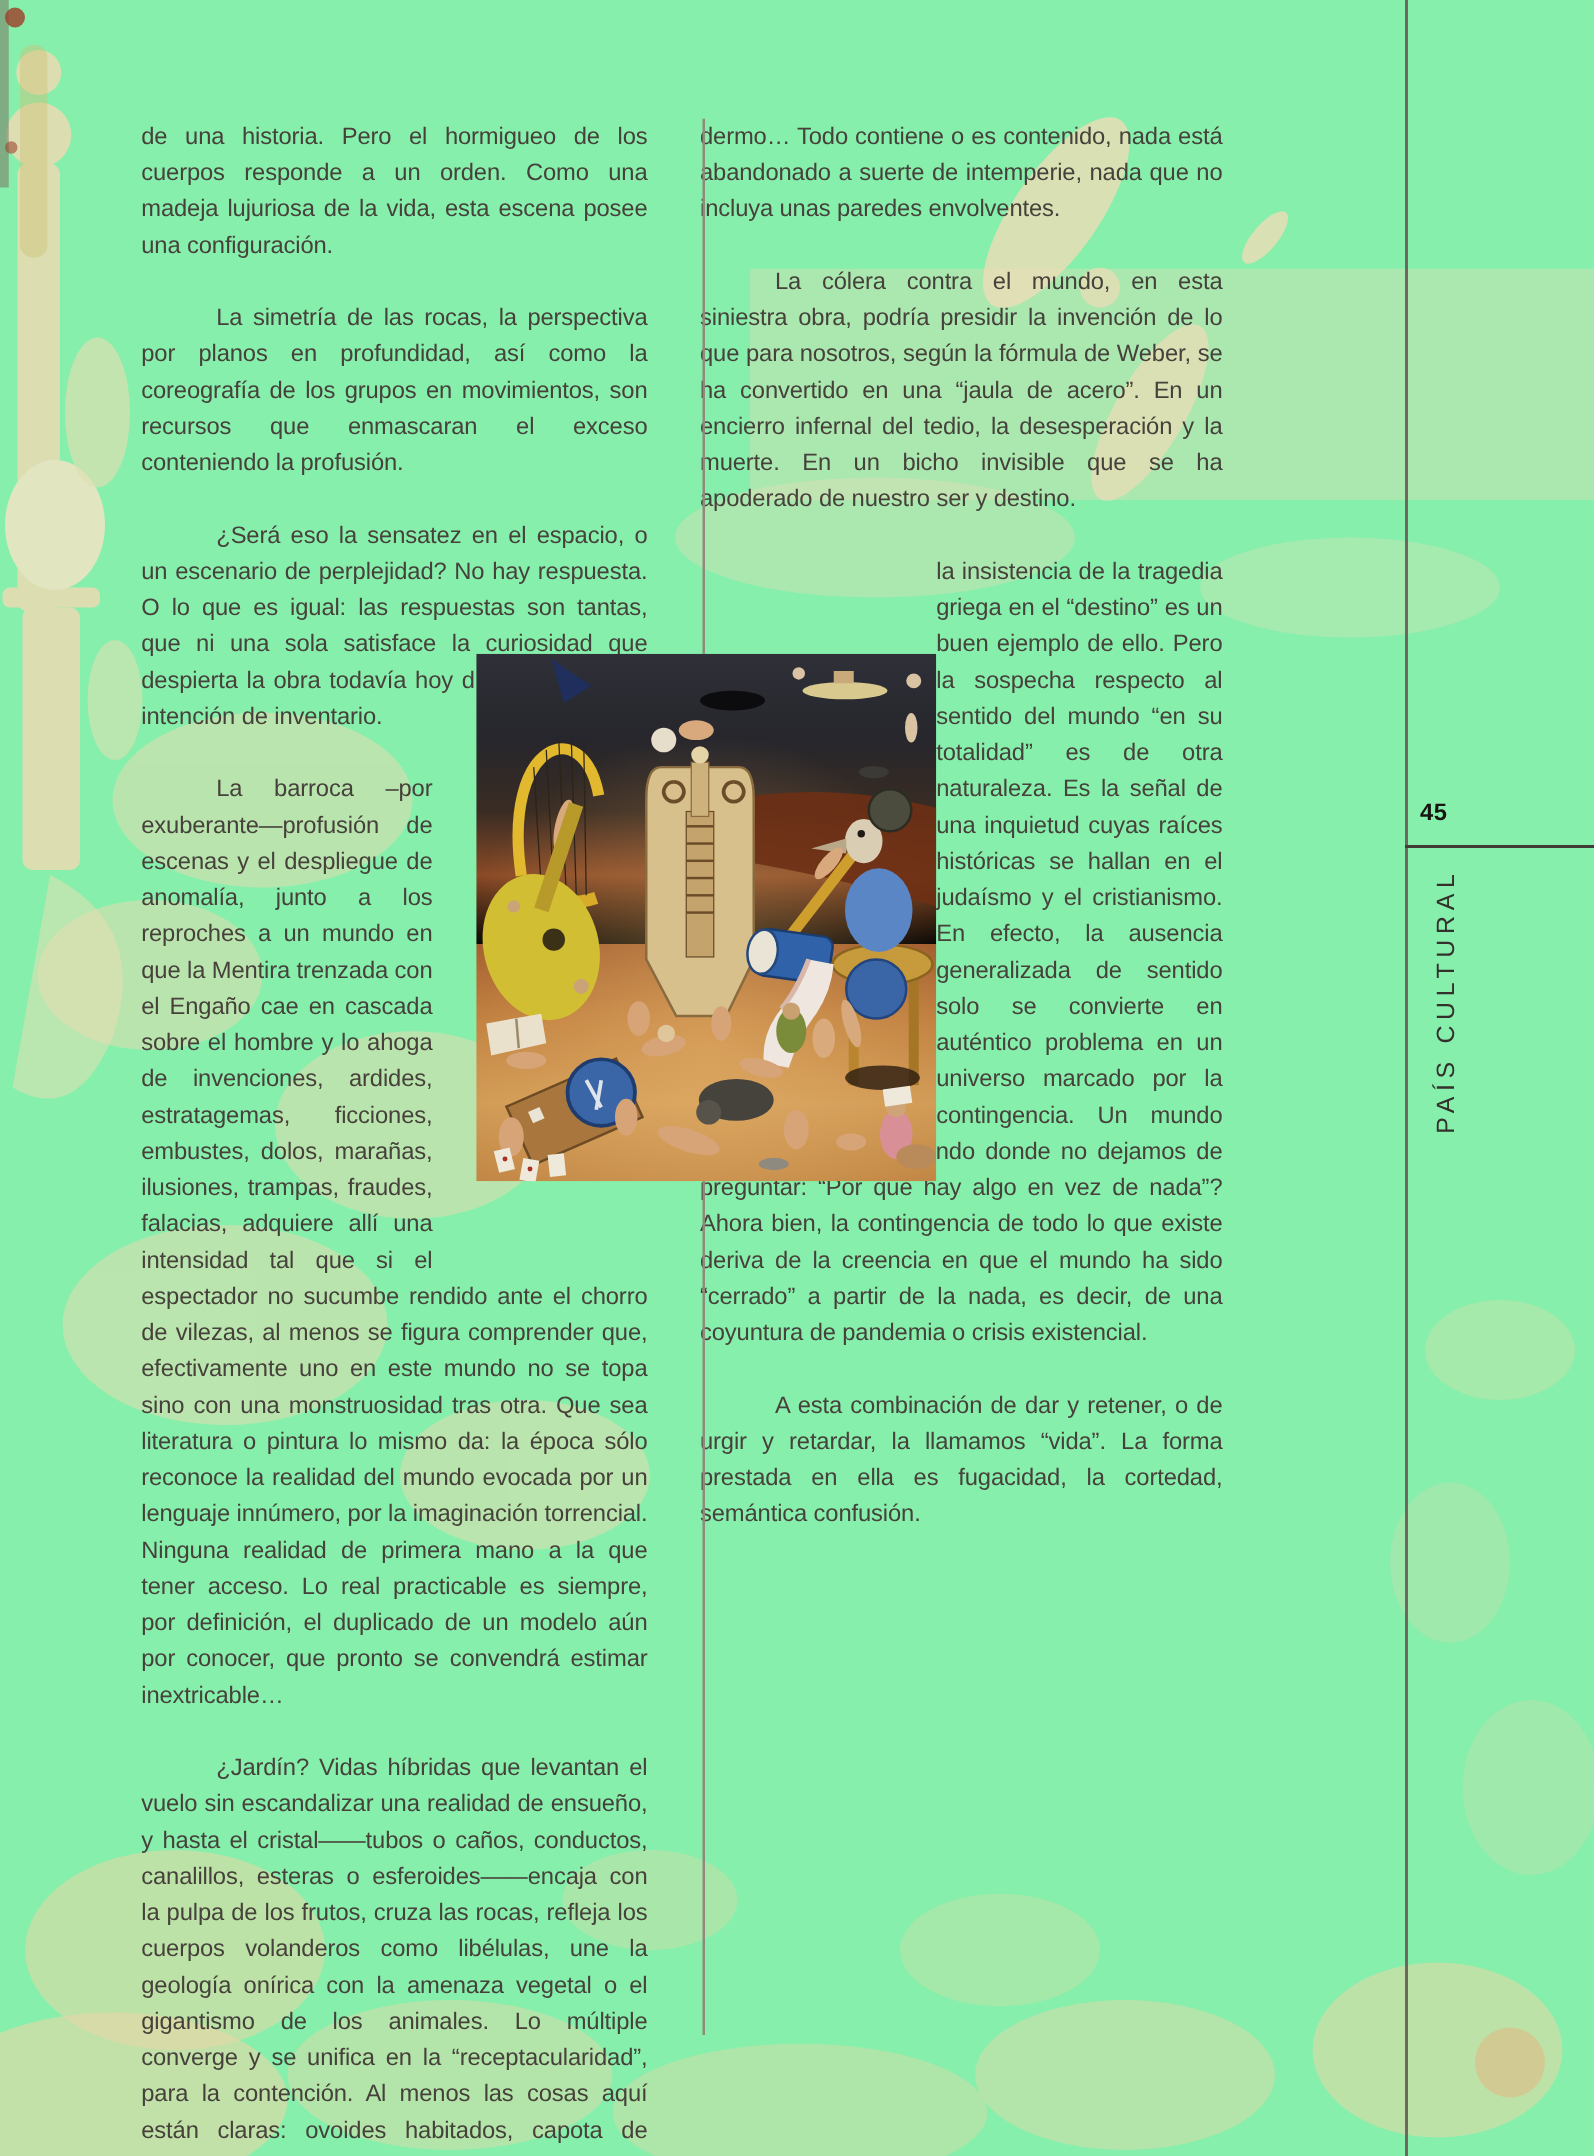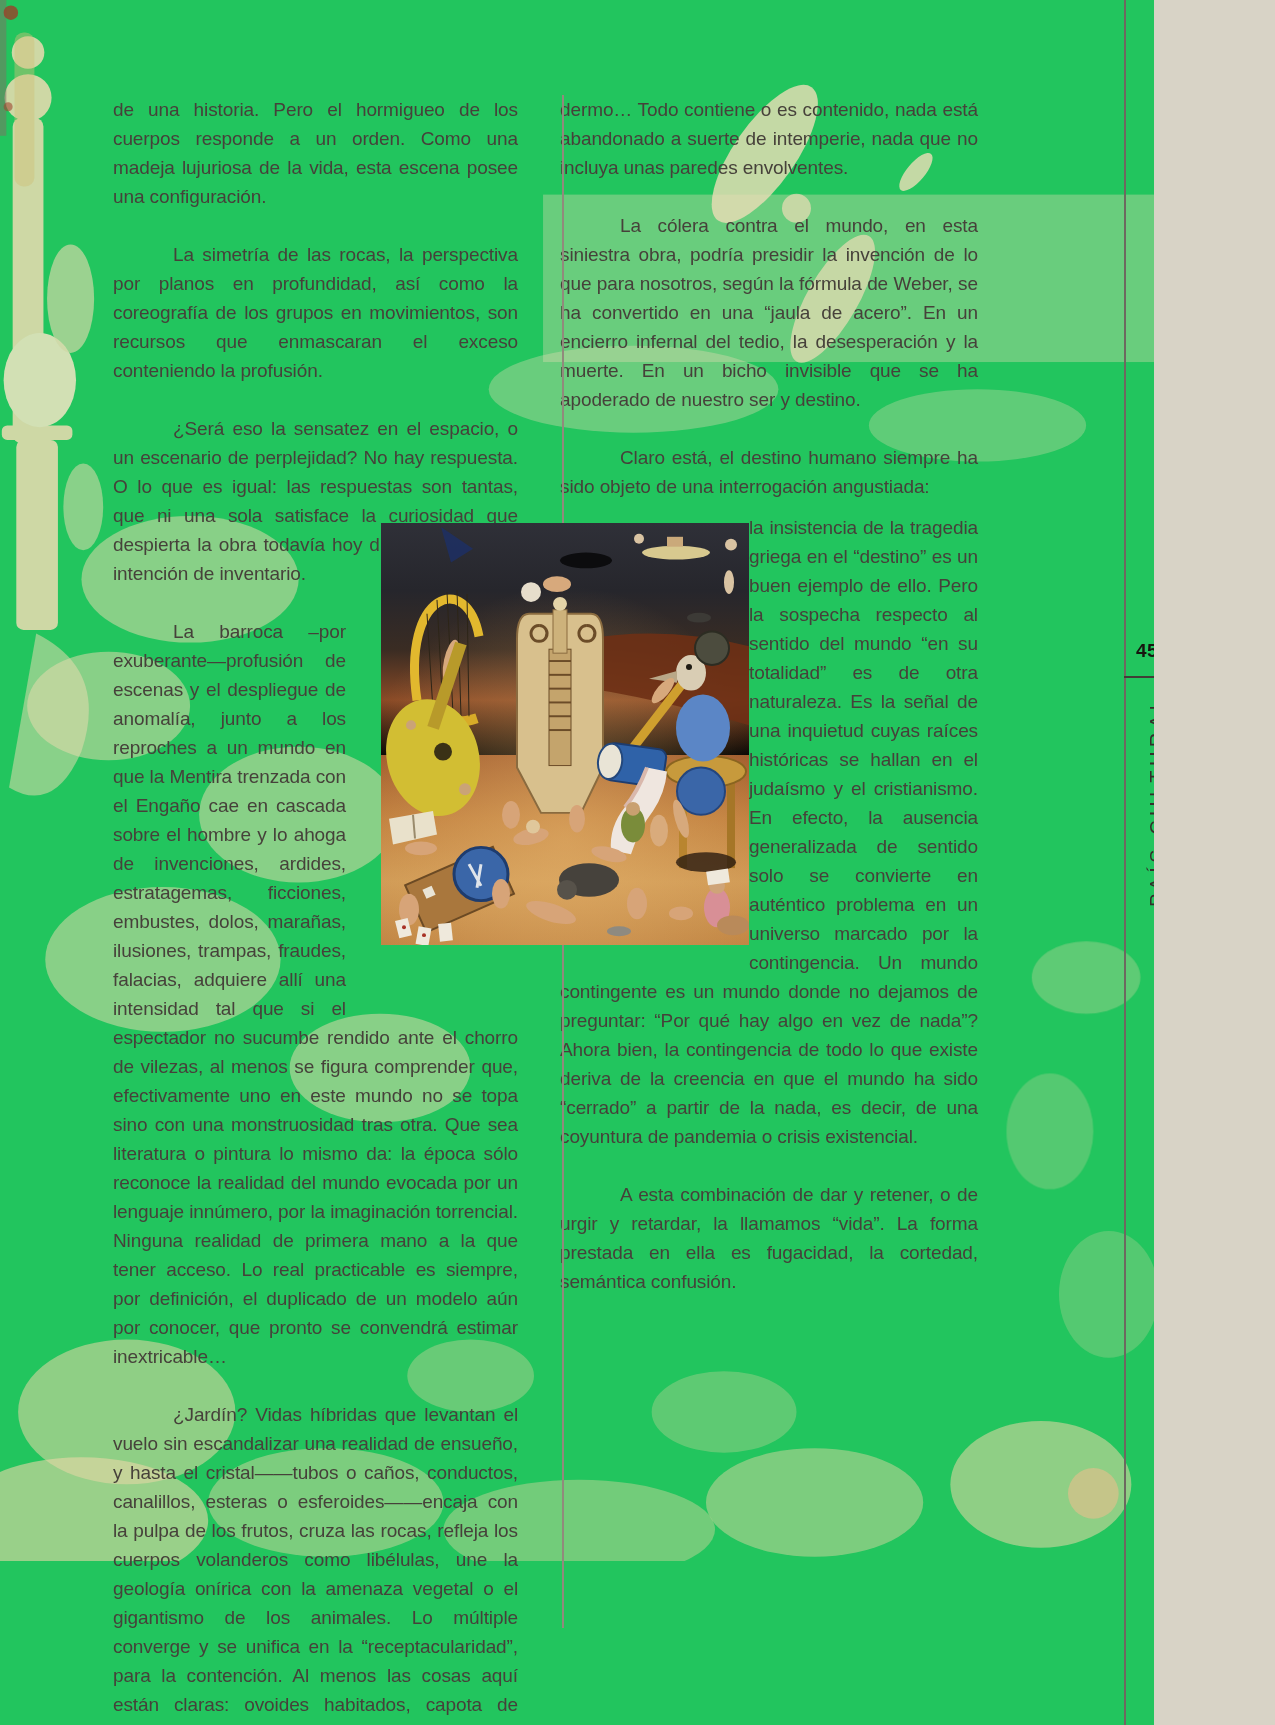--- a/index.html
+++ b/index.html
@@ -1,19 +1,19 @@
 <!DOCTYPE html>
 <html lang="es"><head>
 <meta charset="utf-8">
 <style>
   html,body{margin:0;padding:0;background:#d8d3c6;}
   .page{
     position:relative;
-    width:1154px;height:1725px;
-    background:#22c55e;
+    width:1275px;height:1725px;
+    background:#86efac;
     overflow:hidden;
     font-family:"Liberation Sans","DejaVu Sans",sans-serif;
   }
   
   .wm{position:absolute;inset:0;pointer-events:none;}
   
   .col{
     position:absolute;top:95px;
     font-size:19px;line-height:29px;
     color:#46413a;
@@ -122,21 +122,20 @@
     <p>La simetría de las rocas, la perspectiva por planos en profundidad, así como la coreografía de los grupos en movimientos, son recursos que enmascaran el exceso conteniendo la profusión.</p>
     <p>¿Será eso la sensatez en el espacio, o un escenario de perplejidad?  No hay respuesta. O lo que es igual: las respuestas son tantas, que ni una sola satisface la curiosidad  que despierta la obra todavía hoy día, extravía toda intención de inventario.</p>
     <div class="sp-r"></div>
     <p>La barroca –por exuberante—profusión de escenas y el despliegue de anomalía, junto a los reproches a un mundo en que la Mentira trenzada con el Engaño cae en cascada sobre el hombre y lo ahoga de invenciones, ardides, estratagemas, ficciones, embustes, dolos, marañas, ilusiones, trampas, fraudes, falacias, adquiere allí una intensidad tal que si el espectador no sucumbe rendido ante el chorro de vilezas, al menos se figura comprender que,  efectivamente uno en este mundo no se topa sino con una monstruosidad tras otra.  Que sea literatura o pintura lo mismo da: la época sólo reconoce la realidad del mundo evocada por un lenguaje innúmero, por la imaginación torrencial. Ninguna realidad de primera mano a la que tener acceso. Lo real practicable es siempre, por definición, el duplicado de un modelo aún por conocer, que pronto se convendrá estimar inextricable…</p>
     <p>¿Jardín? Vidas híbridas que levantan el vuelo sin escandalizar una realidad de ensueño, y hasta el cristal——tubos o caños, conductos, canalillos, esteras o esferoides——encaja con la pulpa de los frutos, cruza las rocas, refleja los cuerpos volanderos como libélulas, une la geología onírica con la amenaza vegetal o el gigantismo de los animales. Lo múltiple converge y se unifica en la “receptacularidad”, para la contención. Al menos las cosas aquí están claras: ovoides habitados, capota de escorpión, concha de molusco, algún equino-</p>
   </div>
 
   <div class="col col-right">
     <p class="ni">dermo…  Todo contiene o es contenido, nada está abandonado a suerte de intemperie, nada que no incluya unas paredes envolventes.</p>
     <p>La cólera contra el mundo, en  esta siniestra obra, podría presidir la invención de lo que para nosotros, según la fórmula de Weber, se ha convertido en una “jaula de acero”. En un encierro infernal del tedio, la desesperación y la muerte. En un bicho invisible que  se ha apoderado de nuestro ser y destino.</p>
-    <p class="lead">Claro está, el destino humano siempre ha sido objeto de una interrogación angustiada:</p>
     <div class="sp-l"></div>
     <p class="ni cont">la insistencia de la tragedia griega en el “destino” es un buen ejemplo de ello. Pero la sospecha respecto al sentido del mundo “en su totalidad” es de otra naturaleza. Es la señal de una inquietud cuyas raíces históricas se hallan en el judaísmo y el cristianismo. En efecto, la ausencia generalizada de sentido solo se convierte en auténtico problema en un universo marcado por la contingencia.  Un mundo contingente es un mundo donde no dejamos de preguntar: “Por qué hay algo en vez de nada”? Ahora bien, la contingencia de todo lo que existe deriva de la creencia en que el mundo ha sido “cerrado” a partir de la nada, es decir,  de una coyuntura de pandemia o crisis existencial.</p>
     <p>A esta combinación de dar y retener, o de urgir y retardar, la llamamos “vida”. La forma prestada en ella es fugacidad, la cortedad, semántica confusión.</p>
   </div>
 
   <div class="divider top"></div>
   <div class="divider bottom"></div>
 
   <figure class="artwork">
     <svg viewBox="0 0 368 428" preserveAspectRatio="none">

